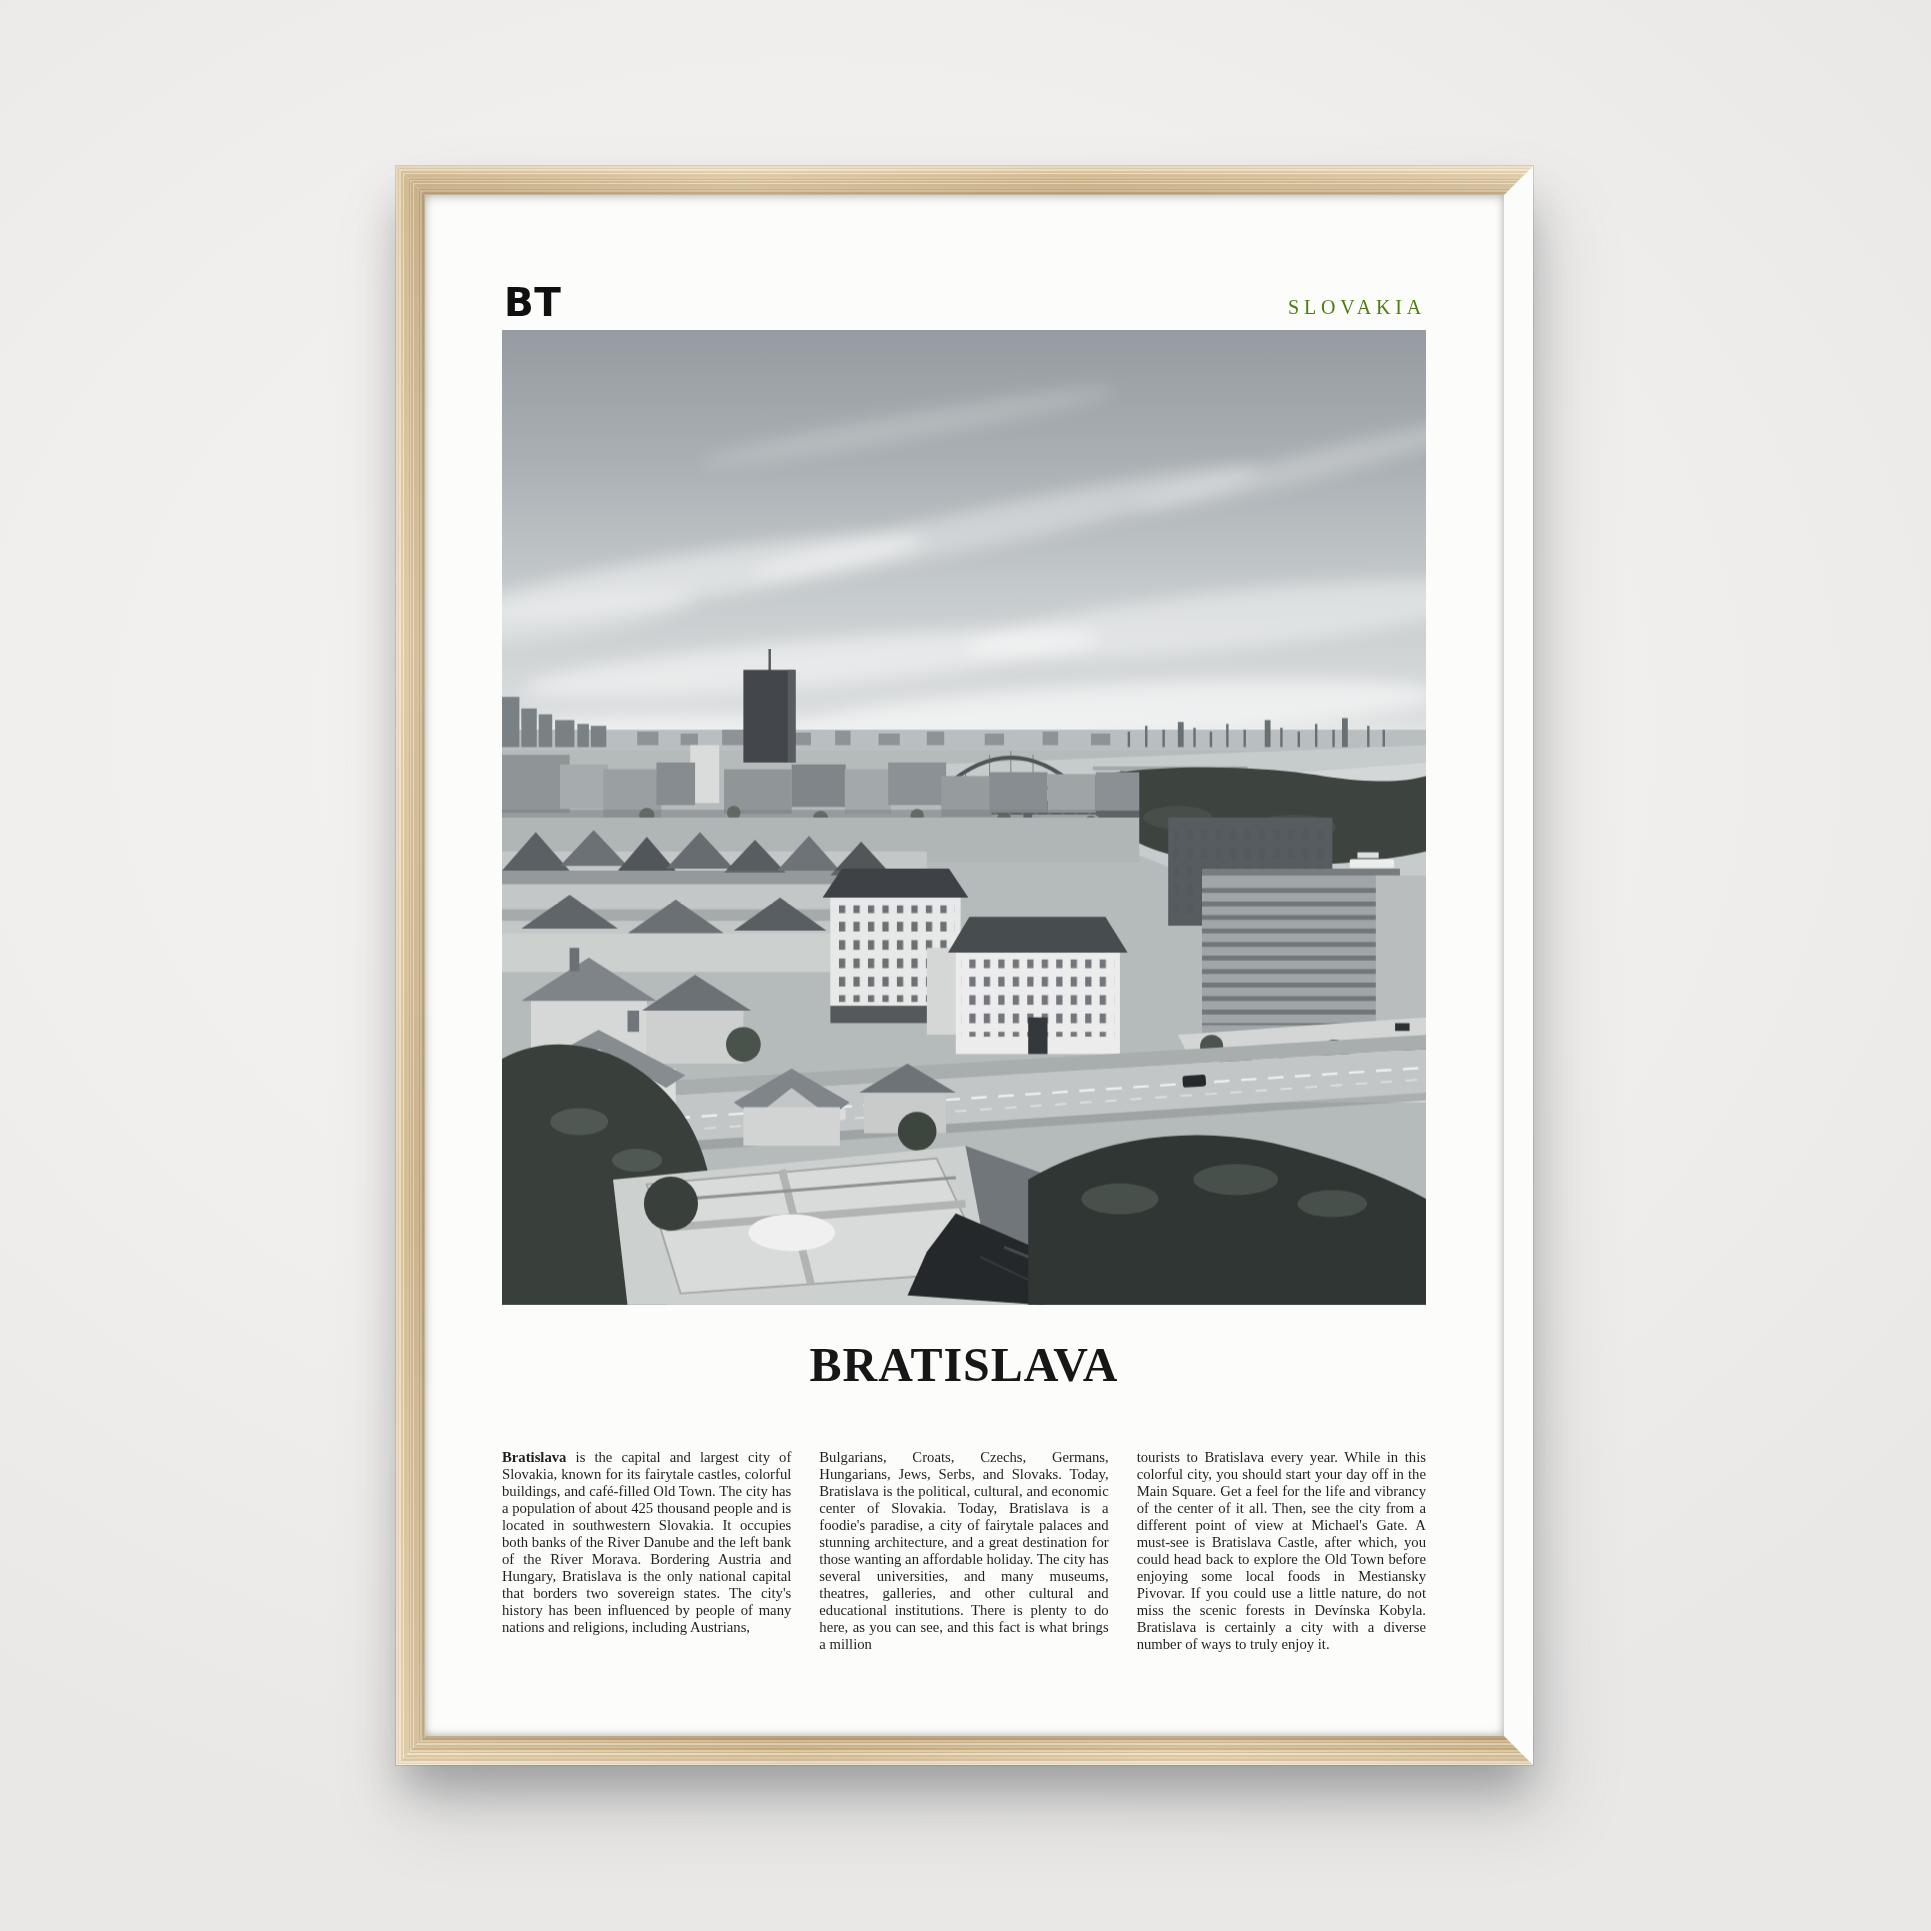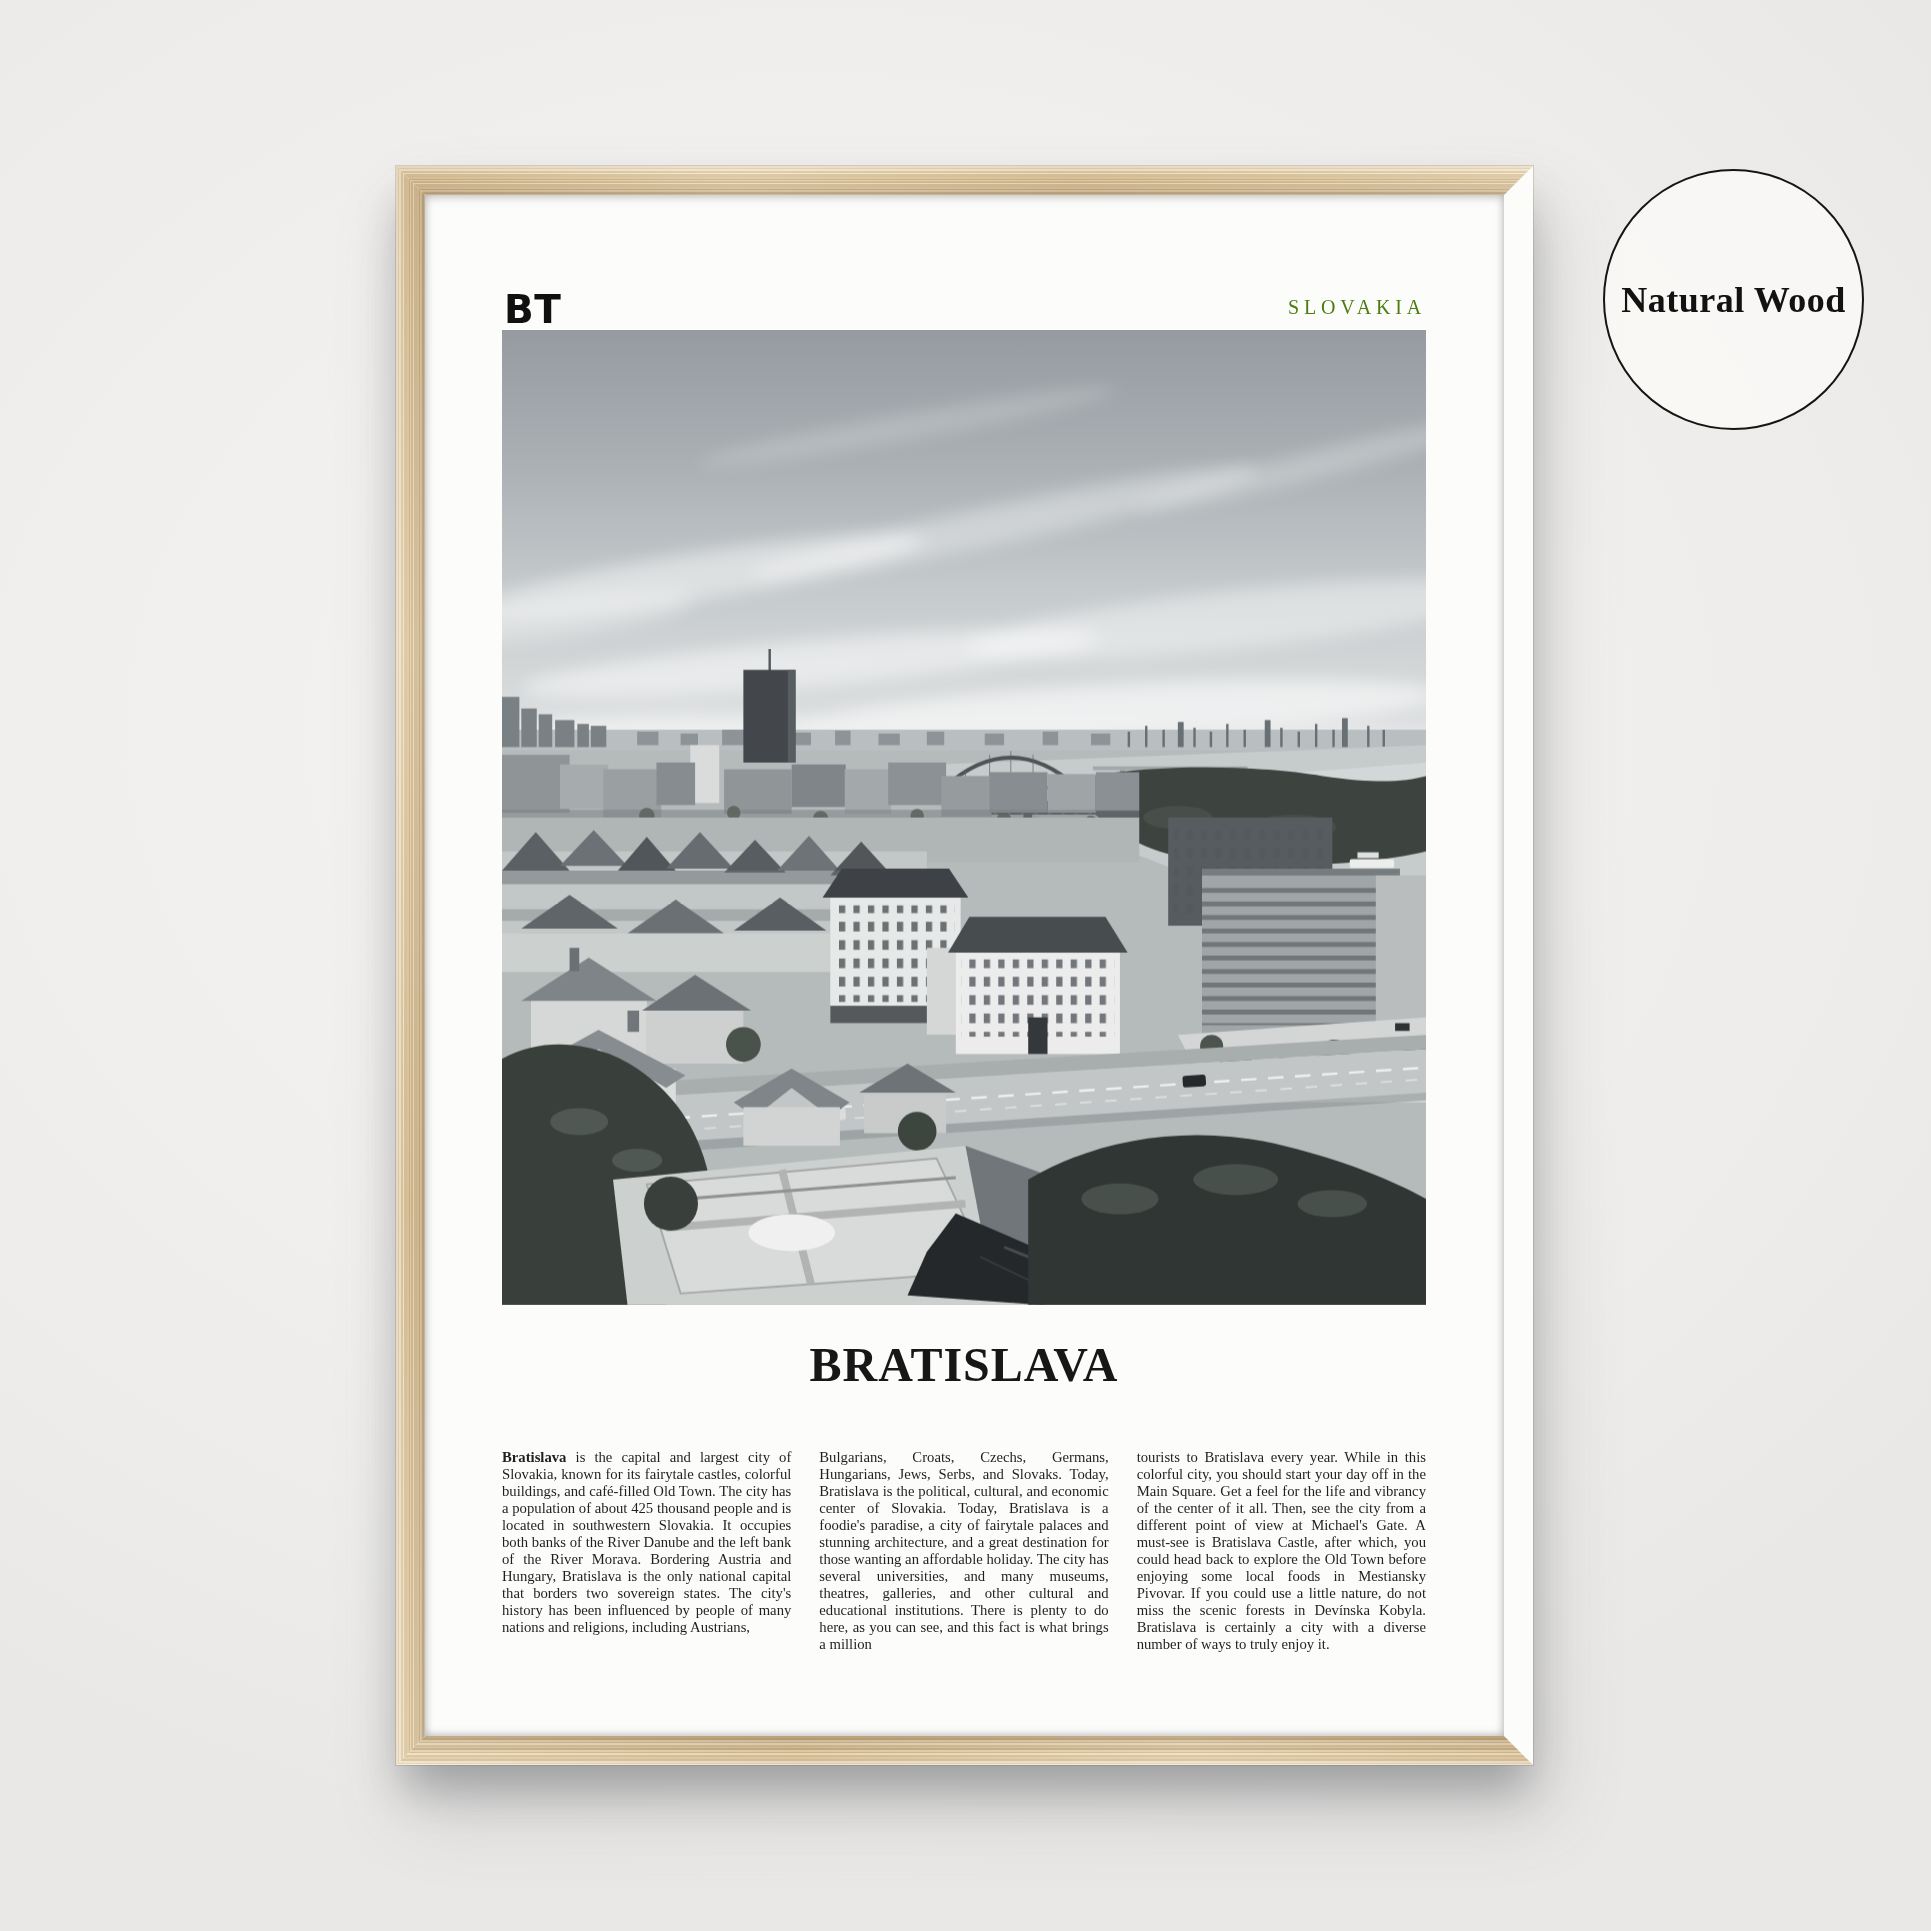--- a/index.html
+++ b/index.html
@@ -38,21 +38,21 @@
     clip-path:polygon(0 29px,100% 0,100% 100%,0 calc(100% - 29px));
     background:
       linear-gradient(to left, rgba(255,255,255,.32) 0 1.9px, rgba(255,255,255,0) 8.7px, rgba(92,66,36,.10) 23px, rgba(92,66,36,.28) 29px),
       linear-gradient(180deg, rgba(255,255,255,.10), rgba(120,90,50,.08) 35%, rgba(255,255,255,.10) 70%, rgba(120,90,50,.08)),
       repeating-linear-gradient(to right, #e1ca a2 0 1.9px, #d2b68a 1.9px 2.9px, #e9d8b5 2.9px 4.8px, #d7be94 4.8px 6.8px, #f0e4c7 6.8px 7.7px, #dac39a 7.7px 10.6px);}
   
   .poster{
     position:absolute;inset:29px;background:#fcfcfb;
     box-shadow:inset 0 3.9px 8.7px rgba(0,0,0,.13), inset 3.9px 0 7.7px rgba(0,0,0,.07), inset -3.9px 0 7.7px rgba(0,0,0,.07), inset 0 -3.9px 7.7px rgba(0,0,0,.09);
   }
-  .logo{position:absolute;left:79px;top:95px;font-family:"DejaVu Sans",sans-serif;font-weight:800;font-size:39px;line-height:1;color:#101010;letter-spacing:0.5px;}
+  .logo{position:absolute;left:79px;top:88px;font-family:"DejaVu Sans",sans-serif;font-weight:800;font-size:39px;line-height:1;color:#101010;letter-spacing:0.5px;}
   .country{position:absolute;right:78px;top:102px;font-family:Liberation Serif, serif;font-size:20px;line-height:1;letter-spacing:4.8px;color:#4d7c0f;}
   .photo{position:absolute;left:77px;top:135px;width:924px;height:975px;background:#c9cdce;overflow:hidden;}
   .photo svg{display:block;width:100%;height:100%;}
   .title{position:absolute;left:77px;top:1145px;width:924px;text-align:center;font-size:48px;line-height:50px;font-weight:700;letter-spacing:1px;color:#171717;}
   .columns{position:absolute;left:77px;top:1222px;width:924px;display:flex;gap:28px;}
   .col{flex:1;font-size:14.7px;line-height:17px;text-align:justify;color:#1f1f1f;hyphens:auto;margin-top:32px;}
   .col b{font-weight:700;}
   
   .badge{position:absolute;left:1603px;top:169px;width:261px;height:261px;border:2.9px solid #151515;border-radius:50%;
     background:rgba(250,249,247,.85);display:flex;align-items:center;justify-content:center;box-sizing:border-box;}
@@ -327,18 +327,15 @@
         <p class="col"><span>tourists to Bratislava every year. While in this colorful city, you should start your day off in the Main Square. Get a feel for the life and vibrancy of the center of it all. Then, see the city from a different point of view at Michael's Gate. A must-see is Bratislava Castle, after which, you could head back to explore the Old Town before enjoying some local foods in Mestiansky Pivovar. If you could use a little nature, do not miss the scenic forests in Devínska Kobyla. Bratislava is certainly a city with a diverse number of ways to truly enjoy it.</span></p>
       </div>
 
     </div>
     <div class="wood top"></div>
     <div class="wood bottom"></div>
     <div class="wood left"></div>
     <div class="wood right"></div>
   </div>
 
-  <div class="badge">
-    <span class="badge-label">Natural Wood</span>
-  </div>
 
 </div>
 
 
 </body></html>

